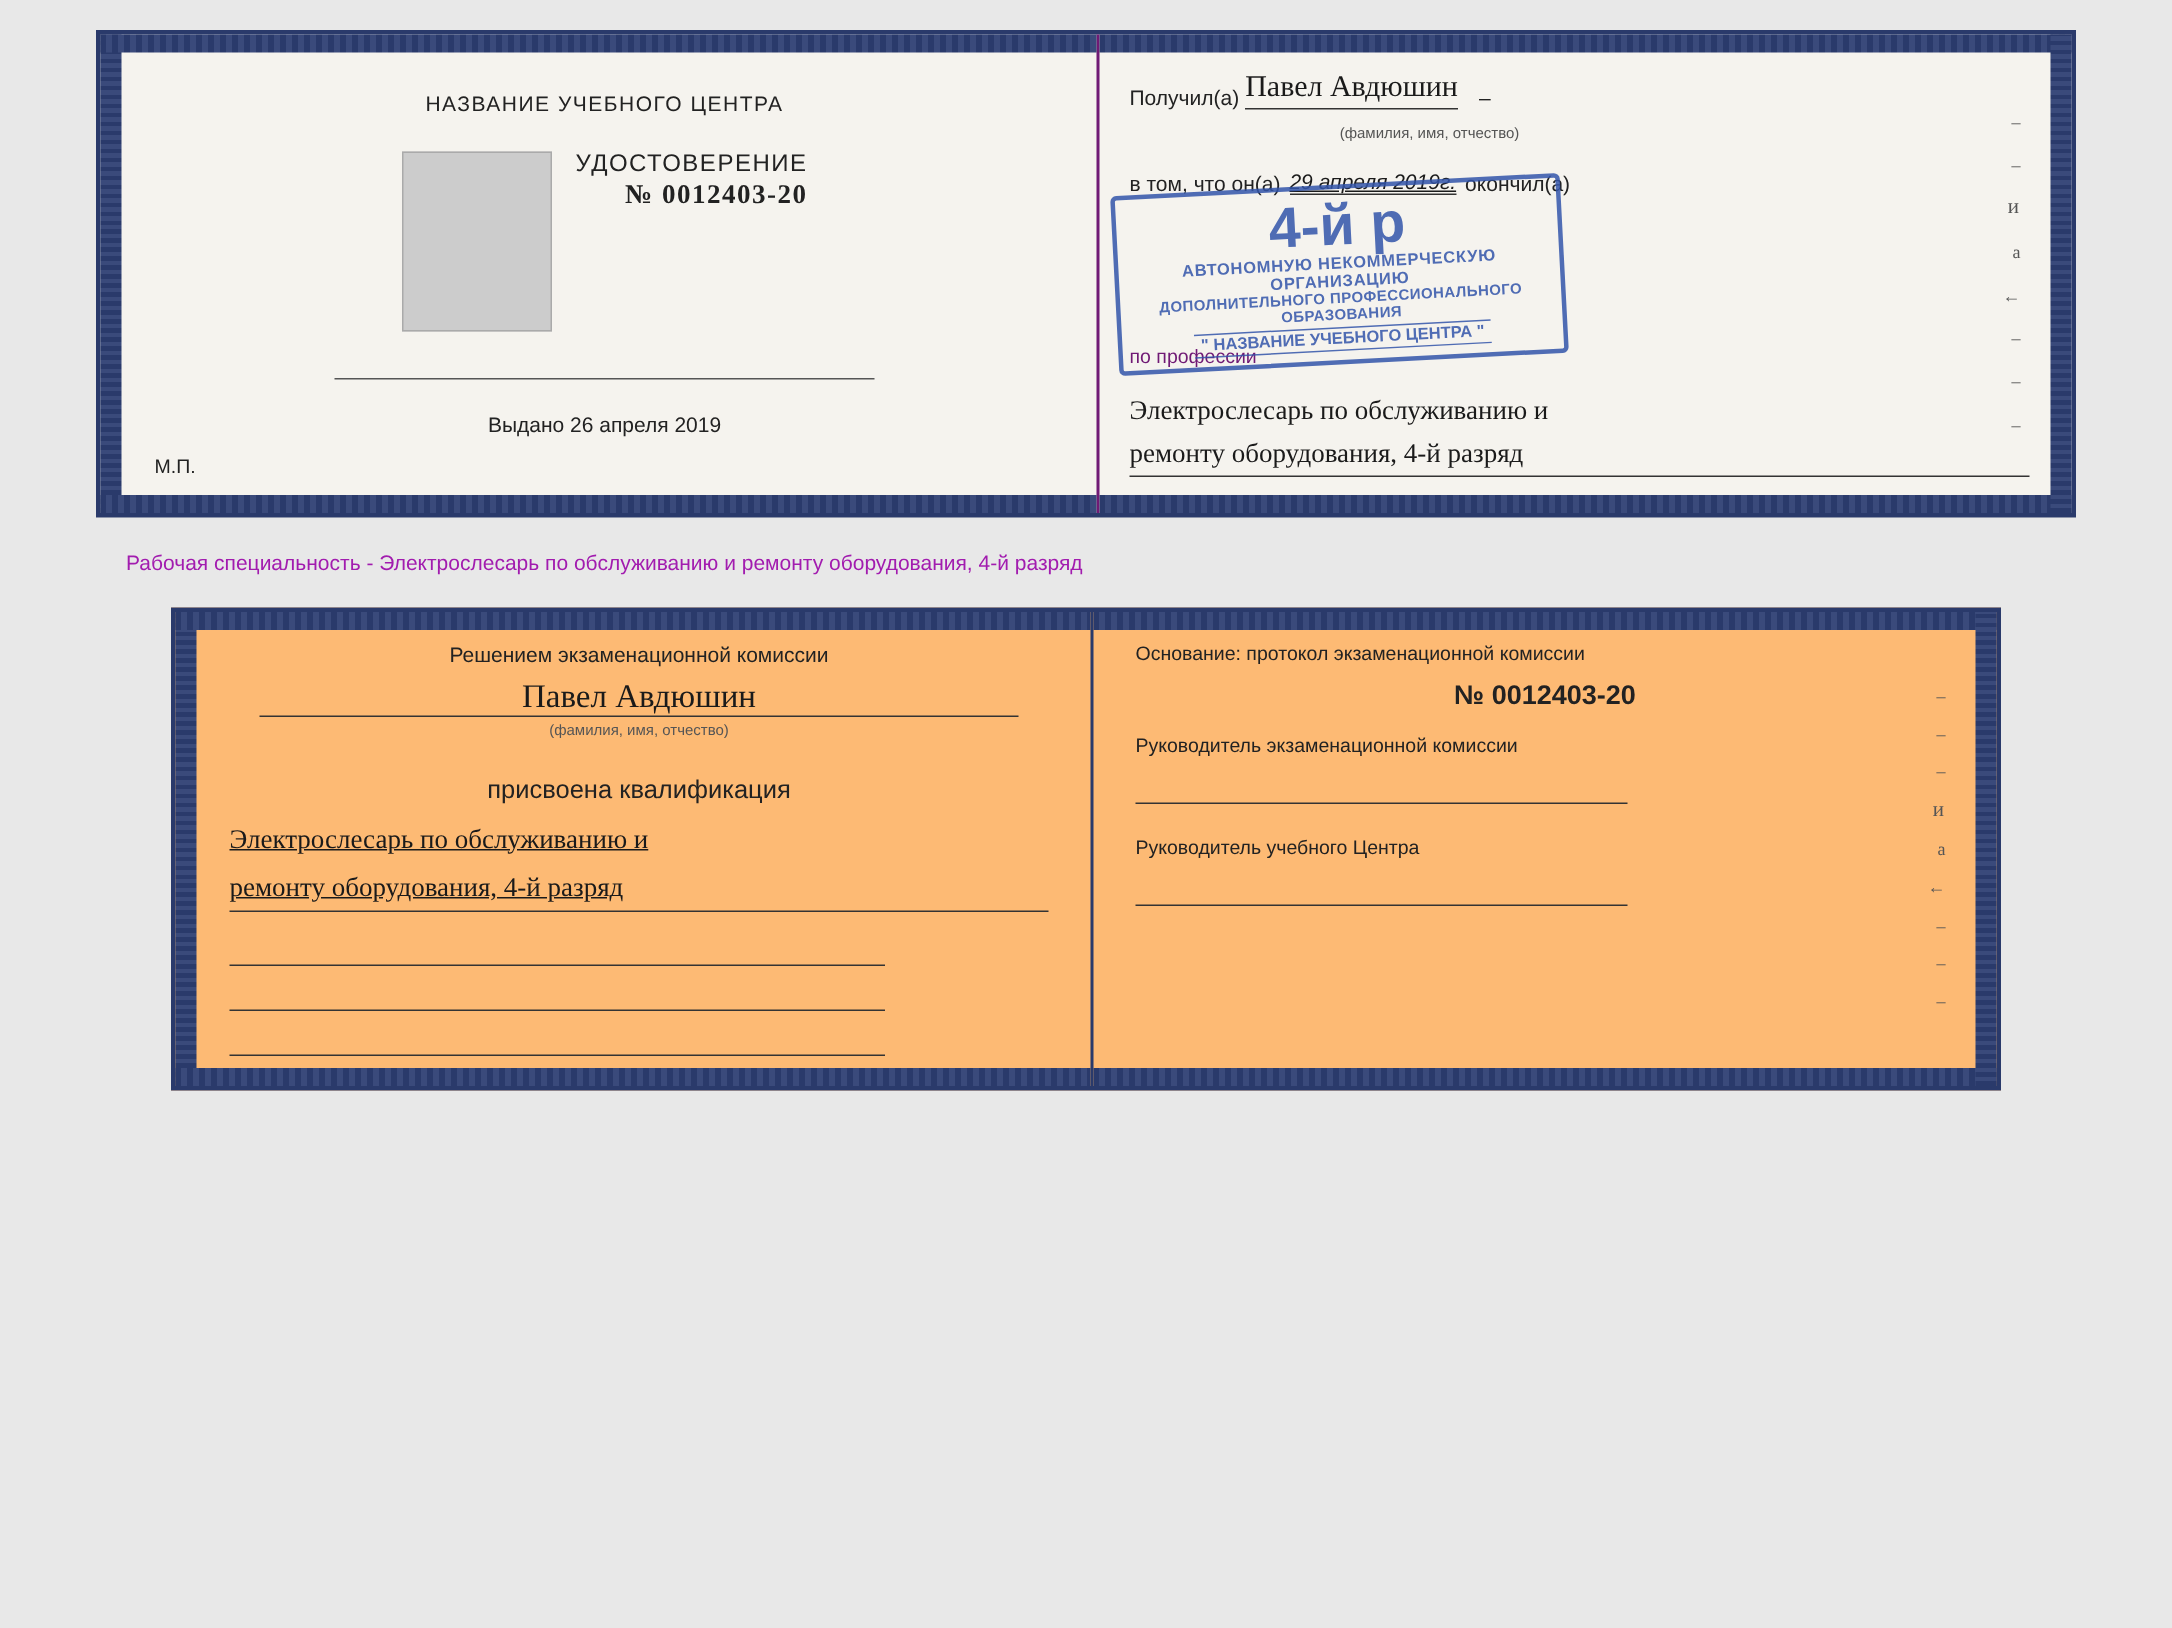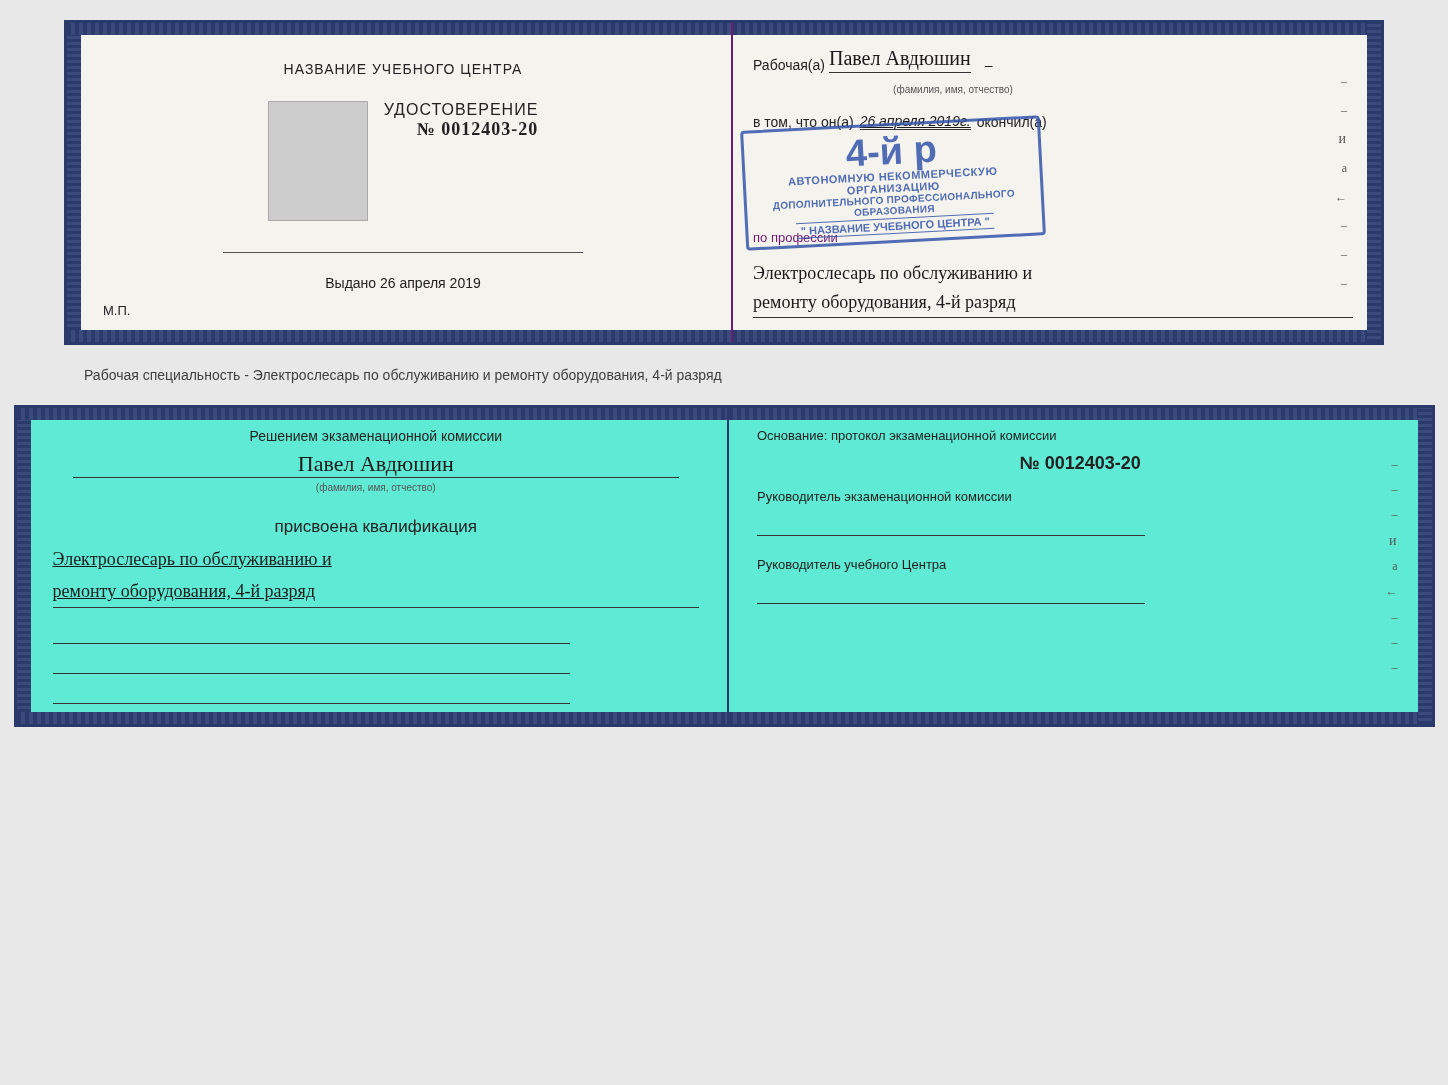--- a/index.html
+++ b/index.html
@@ -220,30 +220,30 @@
       color: #1a1a1a;
       border-bottom: 1px solid #333;
       line-height: 1.6;
       margin-top: 4px;
     }
 
     
     .separator-text {
       font-size: 14px;
       font-family: Arial, sans-serif;
-      color: #404040;
+      color: #a21caf;
       width: 1280px;
       padding: 4px 0;
     }
 
     
     .document-bottom {
       display: flex;
-      width: 1421px;
-      background: #5eead4;
+      width: 1220px;
+      background: #fdba74;
       border: 3px solid #2a3a6b;
       position: relative;
     }
 
     .bottom-left, .bottom-right {
       flex: 1;
       padding: 24px 28px 20px;
       position: relative;
     }
 
@@ -422,29 +422,29 @@
     </div>
 
     <div class="mp-label">М.П.</div>
     <div class="bottom-edge"></div>
   </div>
 
   <div class="doc-right inner-top" style="padding-left:20px; position:relative;">
     <div class="top-edge"></div>
 
     <div class="poluchil-line">
-      <span>Рабочая(а)</span>
+      <span>Получил(а)</span>
       <span class="handwritten-name">Павел Авдюшин</span>
       <span style="margin-left:10px;">–</span>
     </div>
     <div class="fio-hint" style="margin-left:100px; width:200px;">(фамилия, имя, отчество)</div>
 
     <div class="vtom-line">
       <span>в том, что он(а)</span>
-      <span class="date-handwritten">26 апреля 2019г.</span>
+      <span class="date-handwritten">29 апреля 2019г.</span>
       <span>окончил(а)</span>
     </div>
 
     <div class="stamp-overlay">
       <div class="stamp-big-text">4-й р</div>
       <div class="stamp-line1">АВТОНОМНУЮ НЕКОММЕРЧЕСКУЮ ОРГАНИЗАЦИЮ</div>
       <div class="stamp-line2">ДОПОЛНИТЕЛЬНОГО ПРОФЕССИОНАЛЬНОГО ОБРАЗОВАНИЯ</div>
       <div class="stamp-center-name">" НАЗВАНИЕ УЧЕБНОГО ЦЕНТРА "</div>
     </div>
 

